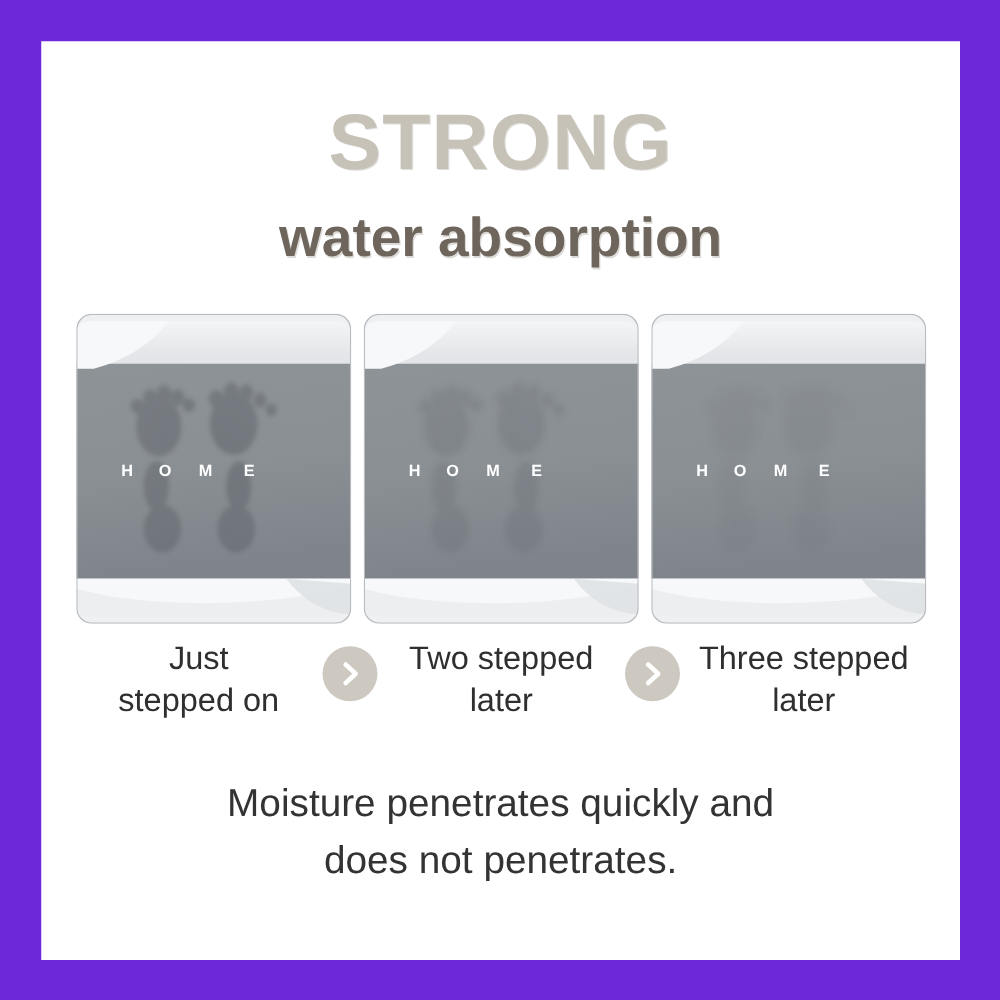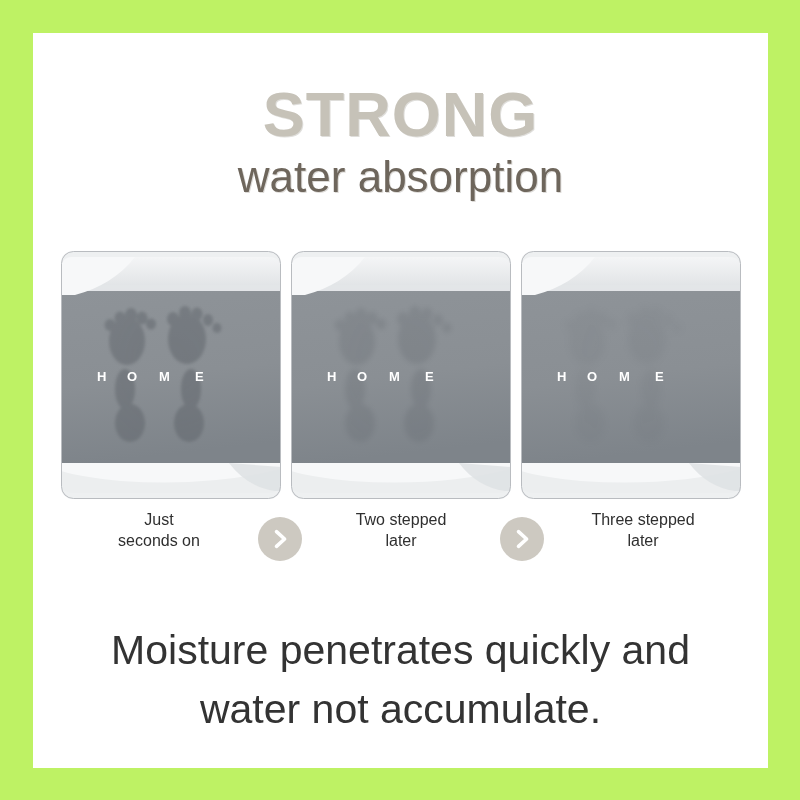--- a/index.html
+++ b/index.html
@@ -12,21 +12,21 @@
     height: 800px;
     overflow: hidden;
     font-family: "Liberation Sans", sans-serif;
   }
 
   
   #product-infographic {
     position: relative;
     width: 800px;
     height: 800px;
-    background: #bef264;
+    background: #6d28d9;
     box-sizing: border-box;
   }
   #canvas {
     position: absolute;
     left: 33px;
     top: 33px;
     width: 735px;
     height: 735px;
     background: #ffffff;
     box-sizing: border-box;
@@ -44,25 +44,25 @@
   .headline-strong {
     font-size: 63px;
     font-weight: bold;
     color: #c6c2b8;
     letter-spacing: 1px;
     line-height: 1.0;
     text-shadow: 1px 1px 0 rgba(150,145,135,0.30);
   }
   .headline-sub {
     font-size: 44px;
-    font-weight: normal;
+    font-weight: bold;
     color: #6e665c;
     letter-spacing: 0px;
     line-height: 1.15;
-    margin-top: 6px;
+    margin-top: 20px;
     text-shadow: 1px 1px 0 rgba(120,112,100,0.25);
   }
 
   
   .panels-row {
     position: absolute;
     left: 28px;
     top: 218px;
     width: 680px;
     height: 248px;
@@ -86,21 +86,21 @@
     top: 472px;
     width: 680px;
     height: 72px;
     display: flex;
     align-items: flex-start;
     justify-content: space-between;
   }
   .caption-cell {
     width: 196px;
     text-align: center;
-    font-size: 16px;
+    font-size: 26px;
     color: #2f2f2f;
     line-height: 1.32;
     padding-top: 4px;
   }
   .arrow-badge {
     width: 44px;
     height: 44px;
     border-radius: 50%;
     background: #cdc9c1;
     display: flex;
@@ -111,21 +111,21 @@
   }
   .arrow-badge svg { display: block; }
 
   
   .footer-block {
     position: absolute;
     left: 0;
     top: 588px;
     width: 735px;
     text-align: center;
-    font-size: 41px;
+    font-size: 31px;
     color: #333333;
     line-height: 1.45;
   }
   .footer-line { display: block; }
 </style>
 </head>
 <body>
 
 <div id="product-infographic">
   <div id="canvas">
@@ -316,21 +316,21 @@
           <rect x="0.5" y="0.5" width="219" height="247" rx="12" fill="none" stroke="#b9bcc0" stroke-width="1"></rect>
         </svg>
       </div>
 
     </div>
 
     <div class="caption-row">
 
       <div class="caption-cell">
         <div>Just</div>
-        <div>seconds on</div>
+        <div>stepped on</div>
       </div>
 
       <div class="arrow-badge">
         <svg width="24" height="24" viewBox="0 0 24 24" aria-hidden="true">
           <path d="M8.5 4.6 L16.6 12 L8.5 19.4" fill="none" stroke="#ffffff" stroke-width="3.6" stroke-linecap="round" stroke-linejoin="round"></path>
         </svg>
       </div>
 
       <div class="caption-cell">
         <div>Two stepped</div>
@@ -345,17 +345,17 @@
 
       <div class="caption-cell">
         <div>Three stepped</div>
         <div>later</div>
       </div>
 
     </div>
 
     <div class="footer-block">
       <span class="footer-line">Moisture penetrates quickly and</span>
-      <span class="footer-line">water not accumulate.</span>
+      <span class="footer-line">does not penetrates.</span>
     </div>
 
   </div>
 </div>
 
 </body></html>

